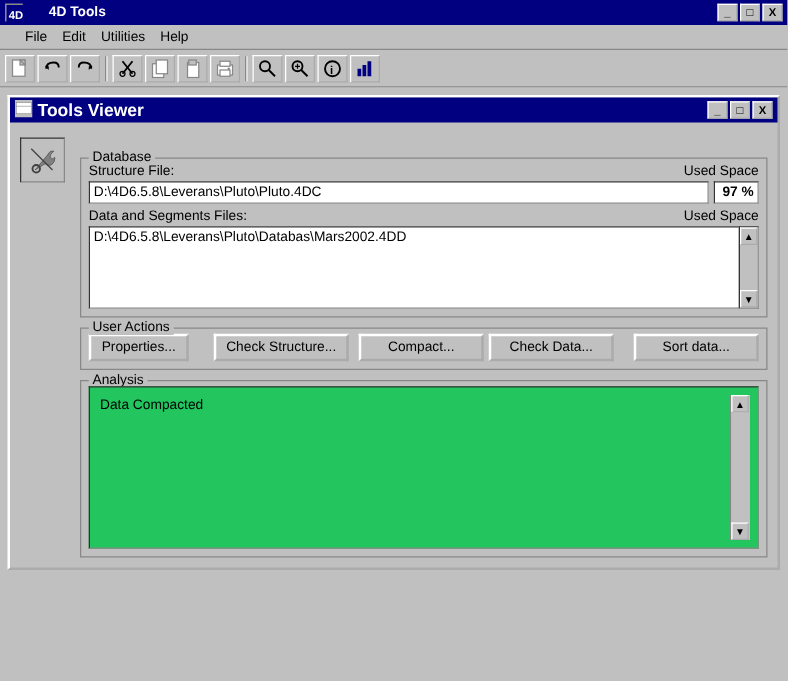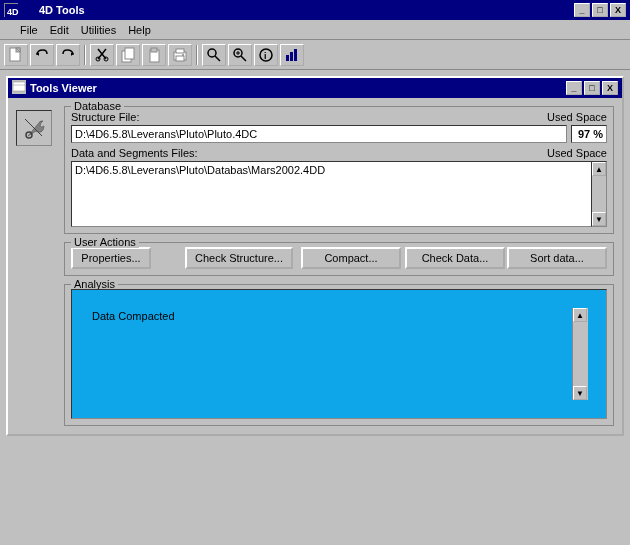--- a/index.html
+++ b/index.html
@@ -116,21 +116,21 @@
       display: flex;
       align-items: center;
       justify-content: space-between;
       padding: 2px 4px;
       height: 20px;
     }
     .tools-viewer-title {
       display: flex;
       align-items: center;
       gap: 4px;
-      font-size: 11px;
+      font-size: 14px;
       font-weight: bold;
     }
 
     
     .viewer-content {
       display: flex;
       padding: 8px;
       gap: 8px;
     }
     .viewer-icon-area {
@@ -143,20 +143,21 @@
       width: 36px;
       height: 36px;
       background: #c0c0c0;
       border: 1px inset #888;
       display: flex;
       align-items: center;
       justify-content: center;
     }
     .viewer-main {
       flex: 1;
+      margin-top: 20px;
     }
 
     
     .group-box {
       border: 1px solid #888;
       margin-bottom: 8px;
       padding: 4px 6px 6px 6px;
       position: relative;
       background: #c0c0c0;
     }
@@ -249,23 +250,23 @@
       background: #c0c0c0;
       border: 2px outset #fff;
       font-size: 11px;
       cursor: pointer;
       padding: 0 8px;
     }
 
     
     .analysis-area {
       height: 130px;
-      background: #0ea5e9;
+      background: #22c55e;
       border: 1px inset #888;
-      padding: 18px;
+      padding: 6px;
       position: relative;
       display: flex;
     }
     .analysis-text-area {
       flex: 1;
       border: none;
       background: transparent;
       font-size: 11px;
       font-family: Arial, sans-serif;
       padding: 2px;
@@ -469,21 +470,21 @@
           <div class="group-box">
             <span class="group-label">User Actions</span>
             <div style="display:flex; align-items:center; gap:8px;">
               <button class="btn-properties">Properties...</button>
               <div style="flex:1;"></div>
               <div style="display:flex; gap:4px;">
                 <div style="display:flex; gap:8px;">
                   <button class="btn-action">Check Structure...</button>
                   <button class="btn-action">Compact...</button>
                 </div>
-                <div style="display:flex; gap:2px;">
+                <div style="display:flex; gap:16px;">
                   <button class="btn-action">Check Data...</button>
                   <button class="btn-action">Sort data...</button>
                 </div>
               </div>
             </div>
           </div>
 
           <div class="group-box" style="margin-bottom:0;">
             <span class="group-label">Analysis</span>
             <div class="analysis-area">

